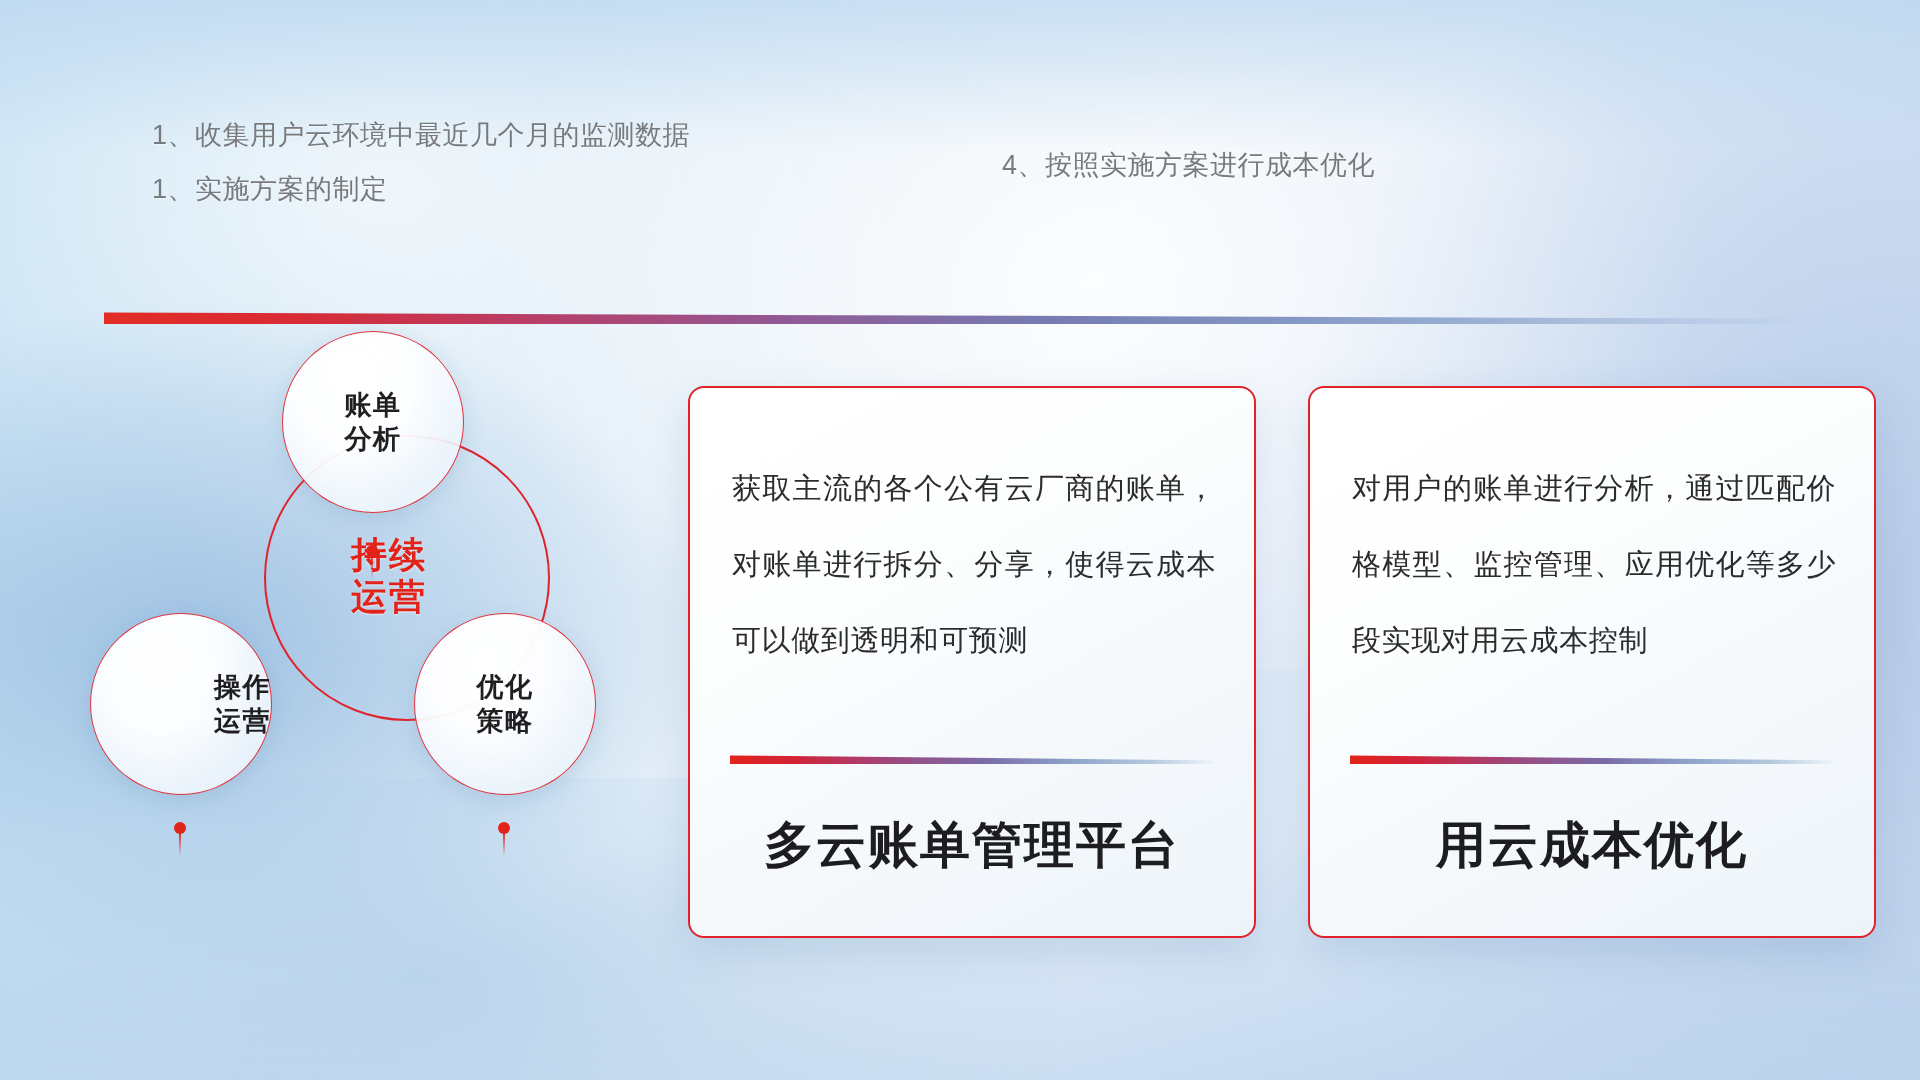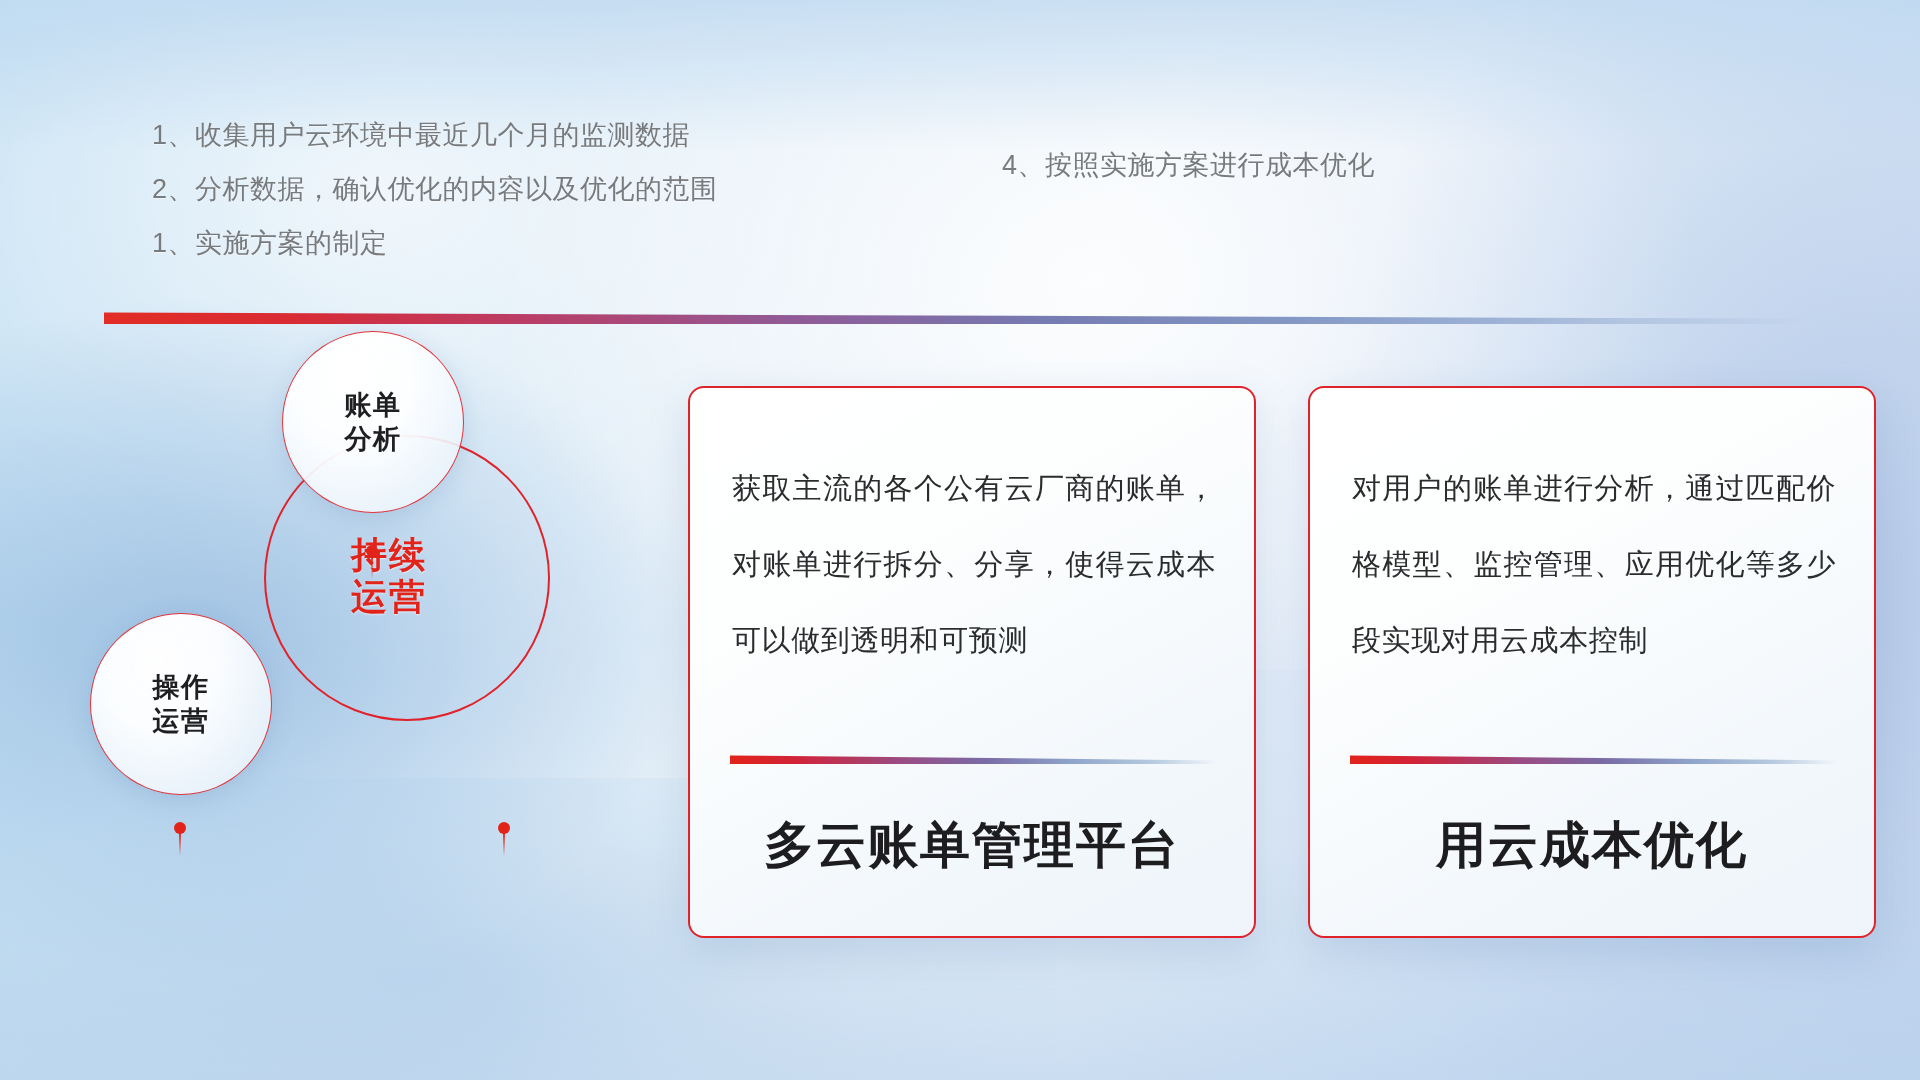--- a/index.html
+++ b/index.html
@@ -81,21 +81,21 @@
   .node{
     position:absolute;border-radius:50%;
     border:1.8px solid rgba(224,35,42,.92);
     background:
       radial-gradient(ellipse at 38% 26%, rgba(255,255,255,.99) 0%, rgba(253,254,255,.97) 38%, rgba(239,246,252,.90) 72%, rgba(228,239,250,.84) 100%);
     box-shadow:0 6px 22px rgba(96,136,182,.22);
     display:flex;flex-direction:column;align-items:center;justify-content:center;
     color:#1f1f21;font-weight:bold;font-size:27px;line-height:34px;letter-spacing:1.5px;
   }
   .node.top{left:186px;top:-14px;width:180px;height:180px;}
-  .node.bl{left:-6px;top:268px;width:180px;height:180px;}
+  .node.bl{left:-6px;top:268px;width:180px;height:180px;align-items:flex-end;}
   .node.br{left:318px;top:268px;width:180px;height:180px;}
   .dot{position:absolute;width:12px;height:12px;border-radius:50%;background:#e2231a;}
   .dot.d1{left:270px;top:200px;}
   .dot.d2{left:78px;top:477px;}
   .dot.d3{left:402px;top:477px;}
   .tail{position:absolute;width:2px;background:linear-gradient(180deg,#e2231a 0%, rgba(226,35,26,0) 100%);}
   .tail.t1{left:275px;top:210px;height:24px;}
   .tail.t2{left:83px;top:487px;height:24px;}
   .tail.t3{left:407px;top:487px;height:24px;}
 
@@ -136,21 +136,20 @@
   <div class="bg-glow-b"></div>
   <div class="bg-blue-left"></div>
   <div class="bg-blue-bottom"></div>
   <div class="bg-blue-right"></div>
   <div class="bg-top-fade"></div>
   <div class="bg-soft-bottom"></div>
 
   <div class="lists">
     <div class="list-col left">
       <div class="list-item">1、收集用户云环境中最近几个月的监测数据</div>
-      <div class="list-item">2、分析数据，确认优化的内容以及优化的范围</div>
       <div class="list-item">1、实施方案的制定</div>
     </div>
     <div class="list-col right">
       <div class="list-item">4、按照实施方案进行成本优化</div>
     </div>
   </div>
 
   <div class="divider-wrap">
     <div class="divider"></div>
   </div>
@@ -163,20 +162,24 @@
     </div>
 
     <div class="node top">
       <span>账单</span>
       <span>分析</span>
     </div>
     <div class="node bl">
       <span>操作</span>
       <span>运营</span>
     </div>
+    <div class="node br">
+      <span>优化</span>
+      <span>策略</span>
+    </div>
 
     <div class="tail t1"></div>
     <div class="tail t2"></div>
     <div class="tail t3"></div>
     <div class="dot d1"></div>
     <div class="dot d2"></div>
     <div class="dot d3"></div>
   </div>
 
   <div class="card two">

